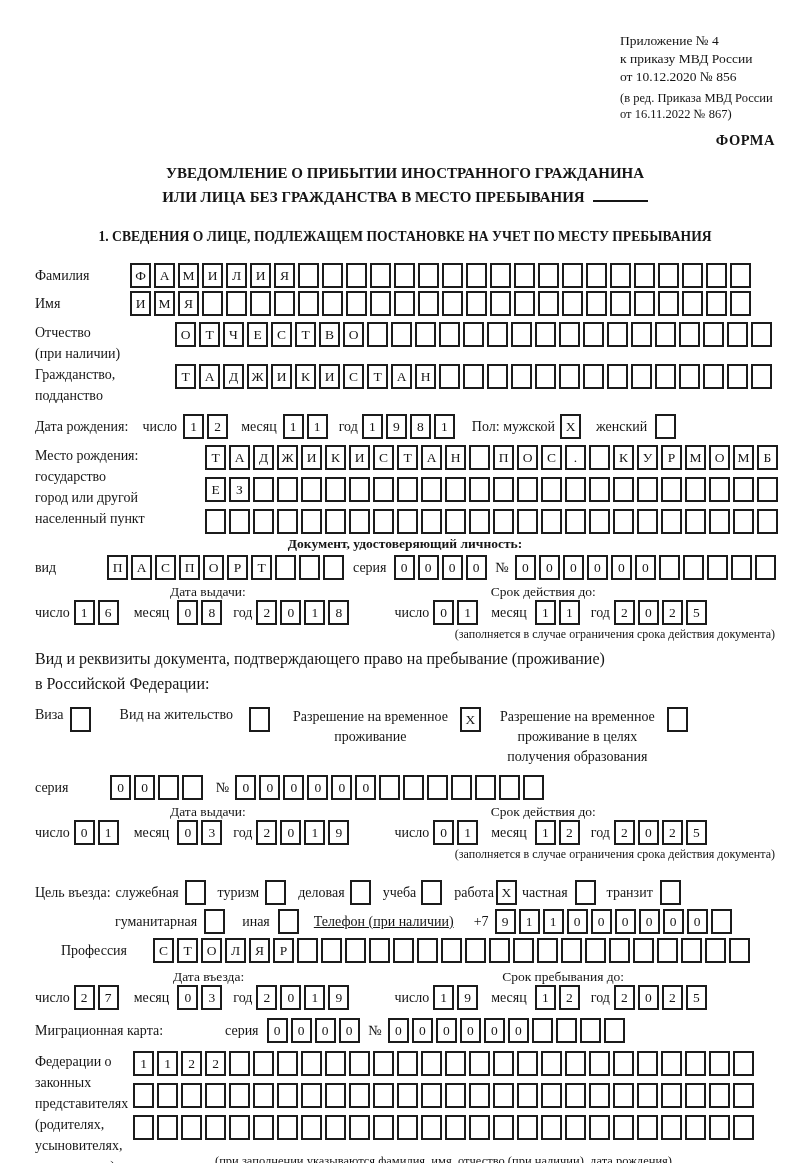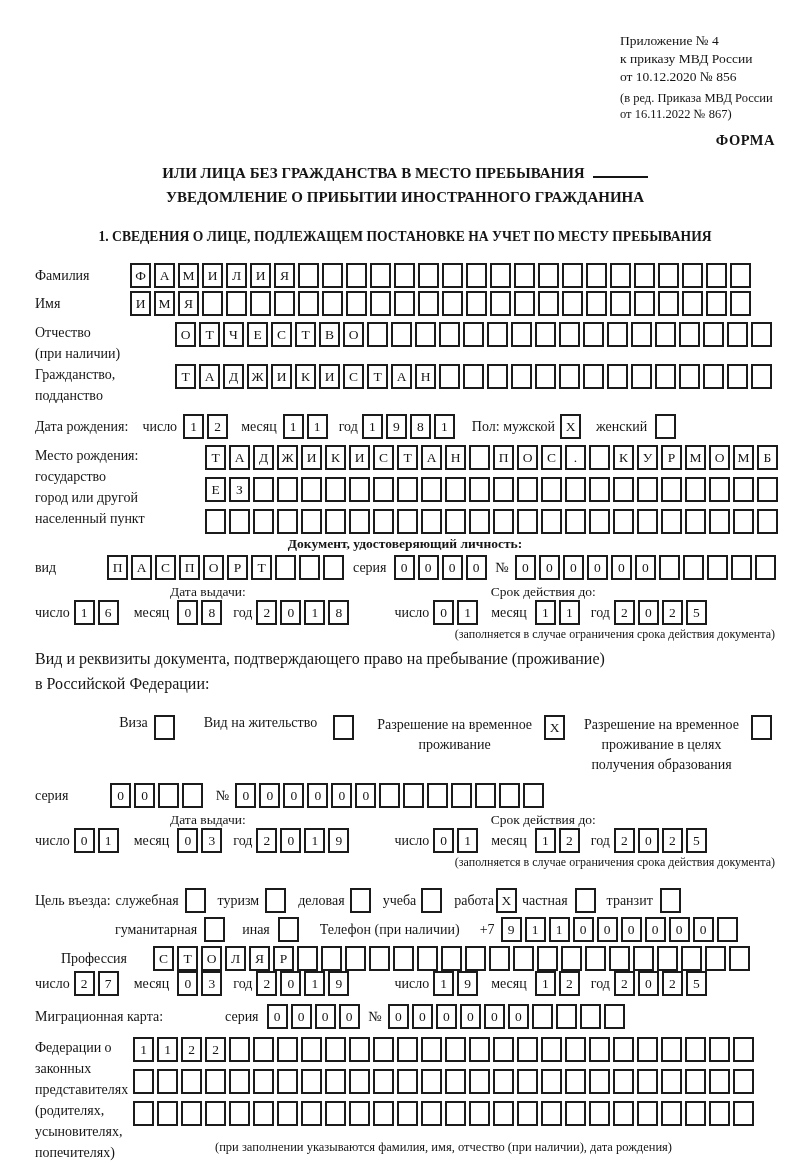--- a/index.html
+++ b/index.html
@@ -38,22 +38,22 @@
     <div>от 10.12.2020 № 856</div>
     <div class="rev">
       <div>(в ред. Приказа МВД России</div>
       <div>от 16.11.2022 № 867)</div>
     </div>
   </div>
 
   <div class="forma">ФОРМА</div>
 
   <div class="title">
+    <div>УВЕДОМЛЕНИЕ О ПРИБЫТИИ ИНОСТРАННОГО ГРАЖДАНИНА</div>
     <div><span>ИЛИ ЛИЦА БЕЗ ГРАЖДАНСТВА В МЕСТО ПРЕБЫВАНИЯ</span><span class="blank"></span></div>
-    <div>УВЕДОМЛЕНИЕ О ПРИБЫТИИ ИНОСТРАННОГО ГРАЖДАНИНА</div>
   </div>
 
   <div class="sec">1. СВЕДЕНИЯ О ЛИЦЕ, ПОДЛЕЖАЩЕМ ПОСТАНОВКЕ НА УЧЕТ ПО МЕСТУ ПРЕБЫВАНИЯ</div>
 
   <div class="row" style="margin-top:18px;">
     <span class="lbl" style="width:95px;">Фамилия</span>
     <span class="cells">
           <span class="cell">Ф</span>
           <span class="cell">А</span>
           <span class="cell">М</span>
@@ -380,21 +380,21 @@
           <span class="cell">2</span>
           <span class="cell">5</span>
         </span>
   </div>
 
   <div class="note" style="text-align:right;margin-top:2px;">(заполняется в случае ограничения срока действия документа)</div>
 
   <div class="par" style="margin-top:8px;">Вид и реквизиты документа, подтверждающего право на пребывание (проживание)</div>
   <div class="par" style="margin-top:7px;">в Российской Федерации:</div>
 
-  <div class="rowt" style="margin-top:22px;justify-content:flex-end;">
+  <div class="rowt" style="margin-top:14px;">
     <span class="lbl">Виза</span>
     <span class="cells" style="margin-left:6px;">
           <span class="cell"></span>
         </span>
     <span class="lbl" style="margin-left:26px;">Вид на жительство</span>
     <span class="cells" style="margin-left:16px;">
           <span class="cell"></span>
         </span>
     <span class="optlbl" style="margin-left:20px;">
       <div>Разрешение на временное</div>
@@ -517,21 +517,21 @@
 
   <div class="row" style="margin-top:4px;">
     <span class="lbl" style="margin-left:80px;margin-right:7px;">гуманитарная</span>
     <span class="cells">
           <span class="cell"></span>
         </span>
     <span class="lbl" style="margin-left:14px;margin-right:8px;">иная</span>
     <span class="cells">
           <span class="cell"></span>
         </span>
-    <span class="lbl" style="margin-left:18px;">Телефон (при наличии)</span>
+    <span class="lbl" style="margin-left:12px;text-decoration:underline;">Телефон (при наличии)</span>
     <span class="lbl" style="margin-left:20px;margin-right:6px;">+7</span>
     <span class="cells">
           <span class="cell">9</span>
           <span class="cell">1</span>
           <span class="cell">1</span>
           <span class="cell">0</span>
           <span class="cell">0</span>
           <span class="cell">0</span>
           <span class="cell">0</span>
           <span class="cell">0</span>
@@ -564,20 +564,24 @@
           <span class="cell"></span>
           <span class="cell"></span>
           <span class="cell"></span>
           <span class="cell"></span>
           <span class="cell"></span>
           <span class="cell"></span>
           <span class="cell"></span>
         </span>
   </div>
 
+  <div class="row" style="margin-top:6px;">
+    <span class="hdr" style="margin-left:138px;">Дата въезда:</span>
+    <span class="hdr" style="margin-left:258px;">Срок пребывания до:</span>
+  </div>
 
   <div class="row">
     <span class="lbl" style="margin-right:4px;">число</span>
     <span class="cells">
           <span class="cell">2</span>
           <span class="cell">7</span>
         </span>
     <span class="lbl" style="margin-left:12px;margin-right:8px;">месяц</span>
     <span class="cells">
           <span class="cell">0</span>

